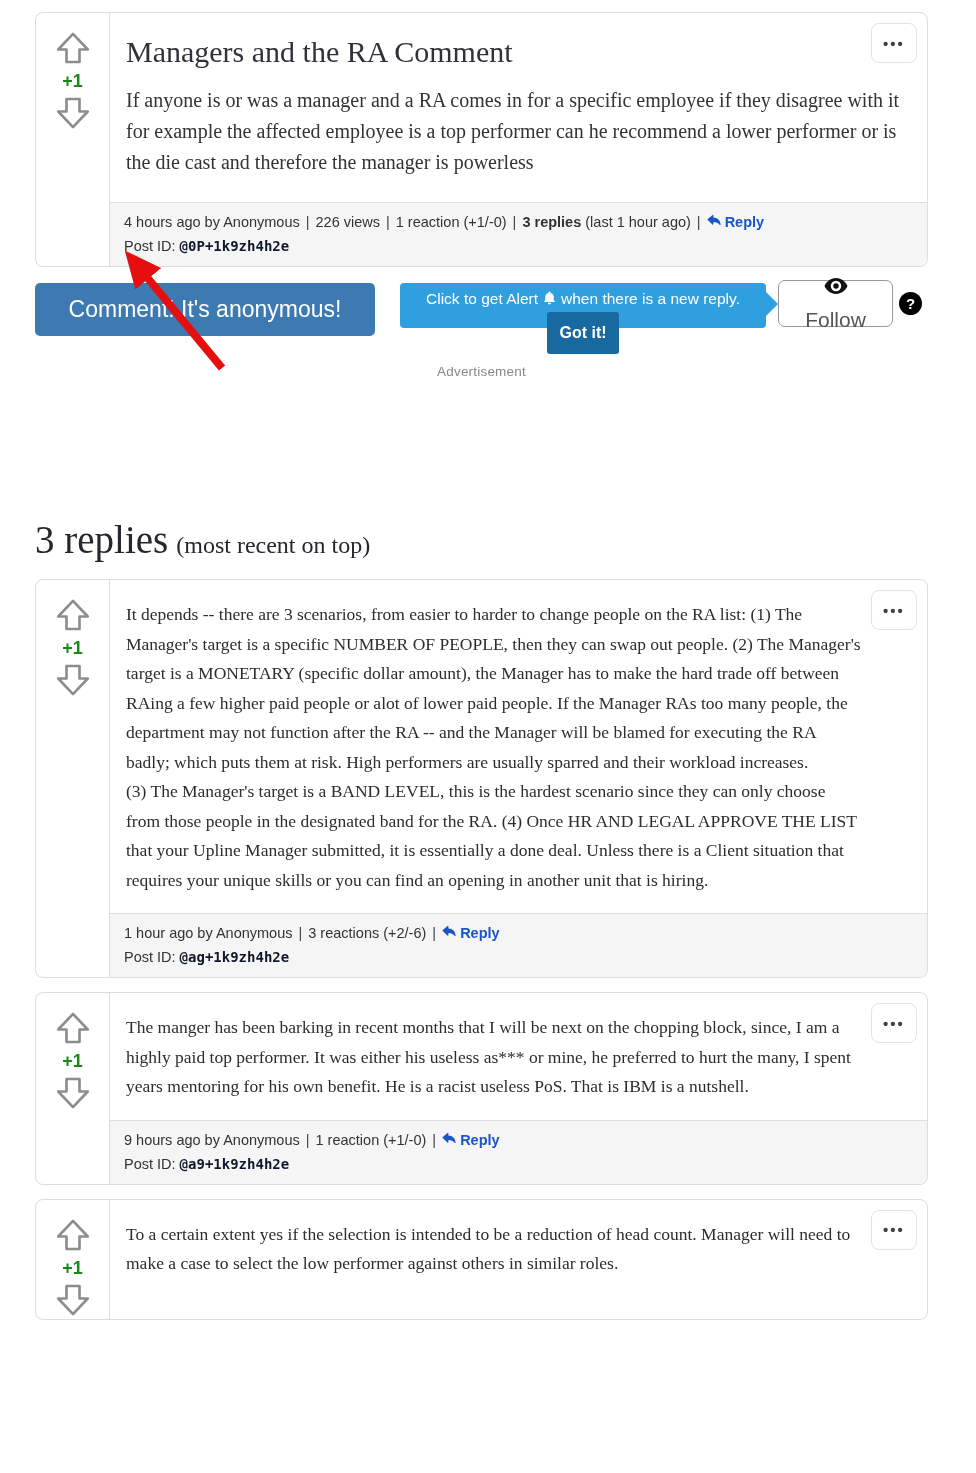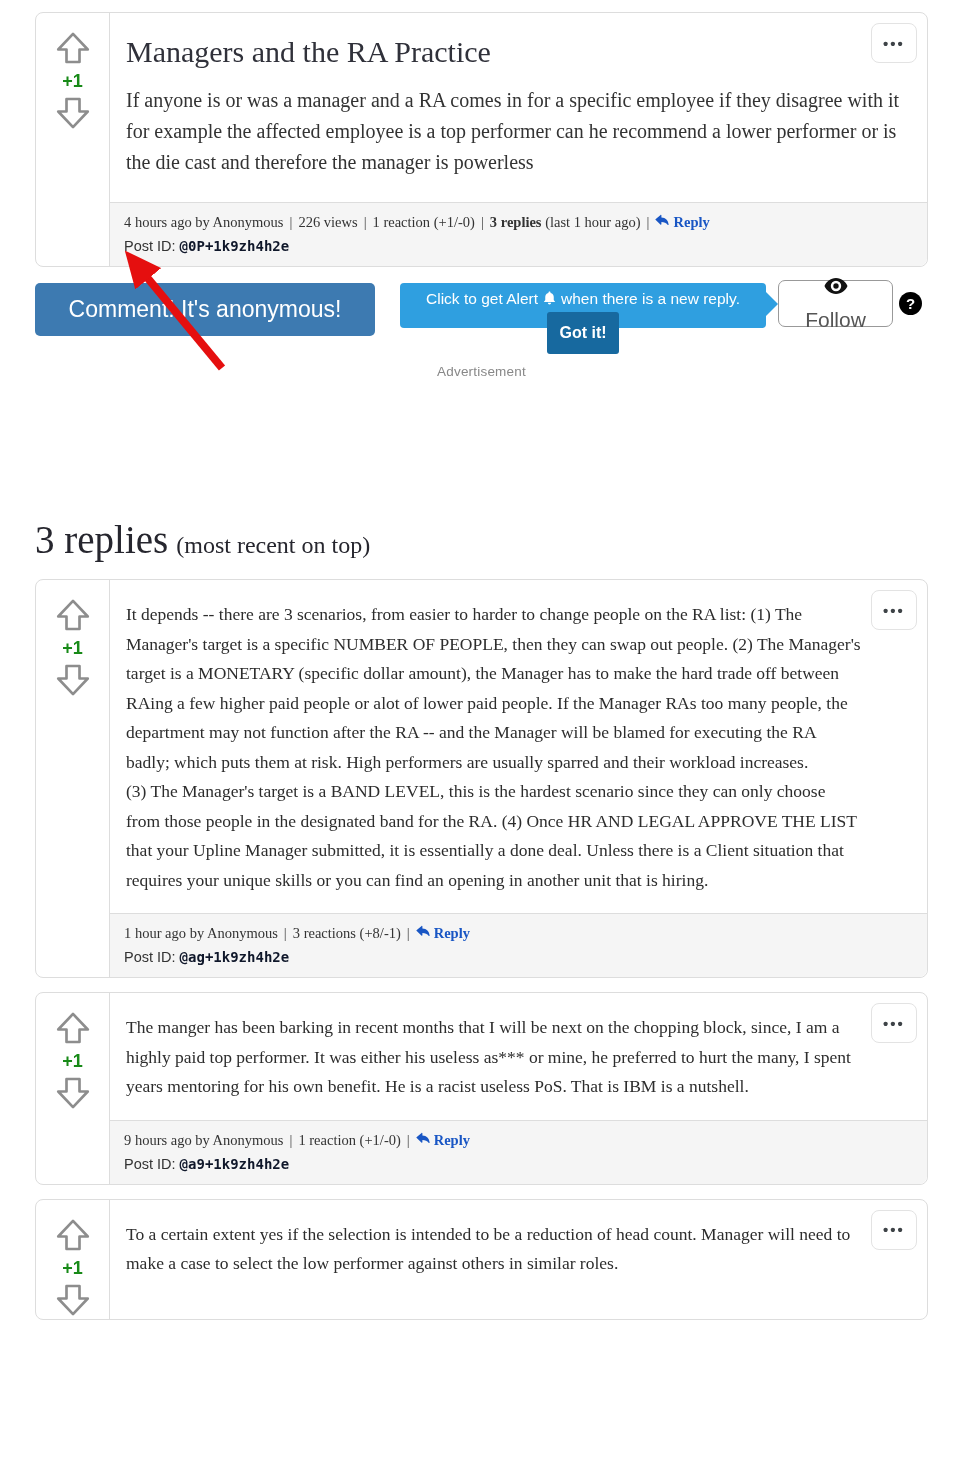--- a/index.html
+++ b/index.html
@@ -14,21 +14,21 @@
   .vote-btn { background:none; border:none; cursor:pointer; line-height:0; padding:2px; }
   .content-col { flex:1 1 auto; position:relative; display:flex; flex-direction:column; min-width:0; }
   .content-pad { padding:0 16px; }
   .more-btn { position:absolute; top:10px; right:10px; width:46px; height:40px; background:#fff; border:1px solid #e3e3e3; border-radius:8px; color:#3e4347; font-size:15px; font-weight:bold; letter-spacing:2px; cursor:pointer; }
 
   .post-title { font-family:"Liberation Serif",serif; font-weight:400; font-size:30px; color:#30313a; margin:22px 0 16px; }
   .post-body { font-family:"Liberation Serif",serif; font-size:20px; line-height:31px; color:#333; margin-bottom:24px; }
   .reply-body { font-family:"Liberation Serif",serif; font-size:17.5px; line-height:29.5px; color:#2d2d2d; margin:20px 0 18px; white-space:pre-line; padding-right:50px; }
 
   .meta-bar { margin-top:auto; background:#f5f5f5; border-top:1px solid #ddd; border-radius:0 0 8px 0; padding:9px 14px 10px; font-size:14.5px; color:#333; }
-  .meta-line { line-height:20px;font-family:Liberation Serif, serif; }
+  .meta-line { line-height:20px; }
   .sep { margin:0 6px; color:#444; }
   .bold { font-weight:bold; }
   .postid-line { margin-top:5px; line-height:19px; }
   .postid { font-family:"DejaVu Sans Mono",monospace; font-weight:bold; font-size:14px; color:#0f172a; }
   .reply-link { color:#1956c4; font-weight:bold; text-decoration:none; cursor:pointer; white-space:nowrap; }
   .reply-link svg { vertical-align:-1px; margin-right:4px; }
 
   
   .actions { position:relative; height:97px; }
   .comment-btn { position:absolute; left:35px; top:16px; width:340px; height:53px; background:#3d7ab1; border:none; border-radius:5px; color:#fff; font-size:23px; font-family:"Liberation Sans",sans-serif; cursor:pointer; }
@@ -70,21 +70,21 @@
         <span>
           <svg width="36" height="34" viewBox="0 0 24 23" style="transform:rotate(180deg)">
               <path d="M12 2 L22 12.5 H16.4 V21 H7.6 V12.5 H2 Z" fill="#fff" stroke="#8d8d8d" stroke-width="1.8" stroke-linejoin="round"></path>
             </svg>
         </span>
       </button>
     </div>
     <div class="content-col">
       <button class="more-btn">•••</button>
       <div class="content-pad">
-        <h1 class="post-title">Managers and the RA Practice</h1>
+        <h1 class="post-title">Managers and the RA Comment</h1>
         <p class="post-body">If anyone is or was a manager and a RA comes in for a specific employee if they disagree with it for example the affected employee is a top performer can he recommend a lower performer or is the die cast and therefore the manager is powerless</p>
       </div>
       <div class="meta-bar">
         <div class="meta-line"><span>4 hours ago by Anonymous</span><span class="sep">|</span><span>226 views</span><span class="sep">|</span><span>1 reaction (+1/-0)</span><span class="sep">|</span><span class="bold">3 replies</span> <span>(last 1 hour ago)</span><span class="sep">|</span><a class="reply-link"><span><svg width="14" height="14" viewBox="0 0 512 512">
                   <path fill="#1956c4" d="M205 34c11-11 29-3 29 13v80c158 10 244 96 264 255 3 21-24 31-37 14-52-67-123-97-227-99v81c0 16-18 24-29 13L18 214c-7-7-7-19 0-26L205 34z"></path>
                 </svg></span><span>Reply</span></a></div>
         <div class="postid-line"><span>Post ID: </span><span class="postid">@0P+1k9zh4h2e</span></div>
       </div>
     </div>
   </article>
@@ -126,21 +126,21 @@
               <path d="M12 2 L22 12.5 H16.4 V21 H7.6 V12.5 H2 Z" fill="#fff" stroke="#8d8d8d" stroke-width="1.8" stroke-linejoin="round"></path>
             </svg></span></button>
     </div>
     <div class="content-col">
       <button class="more-btn">•••</button>
       <div class="content-pad">
           <p class="reply-body">It depends -- there are 3 scenarios, from easier to harder to change people on the RA list: (1) The Manager's target is a specific NUMBER OF PEOPLE, then they can swap out people. (2) The Manager's target is a MONETARY (specific dollar amount), the Manager has to make the hard trade off between RAing a few higher paid people or alot of lower paid people. If the Manager RAs too many people, the department may not function after the RA -- and the Manager will be blamed for executing the RA badly; which puts them at risk. High performers are usually sparred and their workload increases.
 (3) The Manager's target is a BAND LEVEL, this is the hardest scenario since they can only choose from those people in the designated band for the RA. (4) Once HR AND LEGAL APPROVE THE LIST that your Upline Manager submitted, it is essentially a done deal. Unless there is a Client situation that requires your unique skills or you can find an opening in another unit that is hiring.</p>
         </div>
       <div class="meta-bar">
-        <div class="meta-line"><span>1 hour ago by Anonymous</span><span class="sep">|</span><span>3 reactions (+8/-1)</span><span class="sep">|</span><a class="reply-link"><span><svg width="14" height="14" viewBox="0 0 512 512">
+        <div class="meta-line"><span>1 hour ago by Anonymous</span><span class="sep">|</span><span>3 reactions (+2/-6)</span><span class="sep">|</span><a class="reply-link"><span><svg width="14" height="14" viewBox="0 0 512 512">
                   <path fill="#1956c4" d="M205 34c11-11 29-3 29 13v80c158 10 244 96 264 255 3 21-24 31-37 14-52-67-123-97-227-99v81c0 16-18 24-29 13L18 214c-7-7-7-19 0-26L205 34z"></path>
                 </svg></span><span>Reply</span></a></div>
         <div class="postid-line"><span>Post ID: </span><span class="postid">@ag+1k9zh4h2e</span></div>
       </div>
     </div>
   </article>
 
   <article class="card reply-card">
     <div class="vote-col">
       <button class="vote-btn"><span><svg width="36" height="34" viewBox="0 0 24 23">

